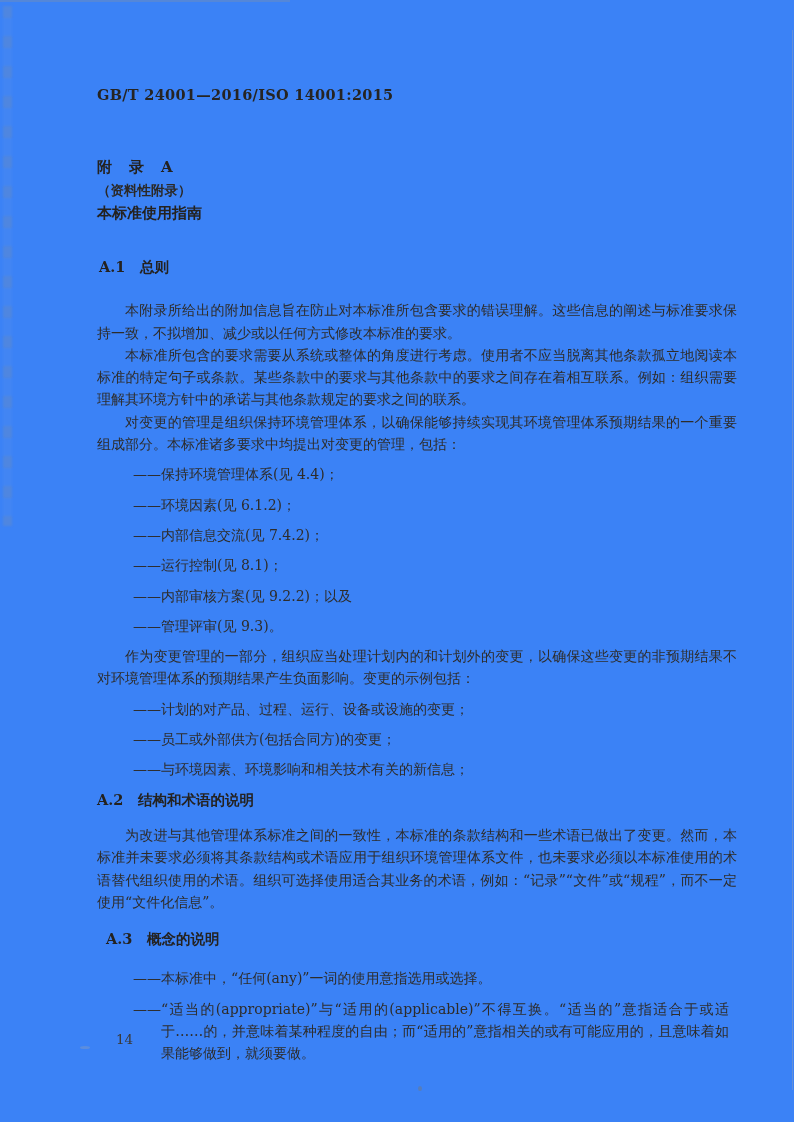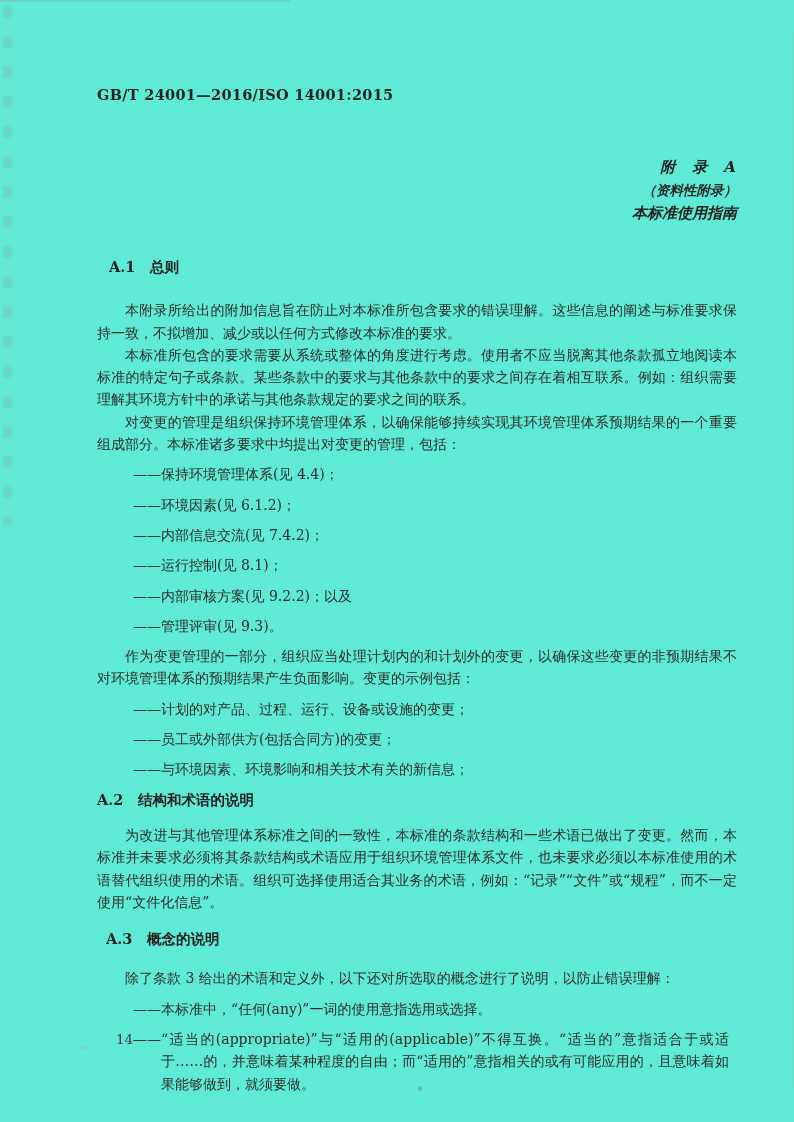--- a/index.html
+++ b/index.html
@@ -1,19 +1,19 @@
 <!DOCTYPE html>
 <html><head>
 <meta charset="utf-8">
 <style>
   html,body{margin:0;padding:0;background:#ffffff;}
   .page{
     position:relative;
     width:794px;height:1122px;
-    background:#5eead4;
+    background:#3b82f6;
     overflow:hidden;
     font-family:"DejaVu Serif","Liberation Serif",serif;
     color:#2e2c2a;
   }
   
   .artifact-left{
     position:absolute;left:3px;top:6px;width:9px;height:520px;
     background:repeating-linear-gradient(180deg,
       rgba(150,150,145,.22) 0 12px,
       rgba(210,210,205,.05) 12px 30px);
@@ -24,34 +24,34 @@
   .artifact-dot{position:absolute;left:418px;top:1086px;width:4px;height:5px;border-radius:50%;background:rgba(120,120,115,.45);}
   .artifact-dot2{position:absolute;left:80px;top:1046px;width:10px;height:3px;border-radius:50%;background:rgba(170,170,165,.3);}
 
   .doc-header{
     position:absolute;top:86px;left:97px;
     font-size:14.5px;font-weight:700;letter-spacing:.3px;color:#262422;
     white-space:nowrap;
   }
   .title-block{
     position:absolute;top:156px;left:97px;width:640px;
-    text-align:right;line-height:23px;font-style:italic;
+    text-align:left;line-height:23px;
   }
   .title-appendix{font-size:15px;font-weight:700;letter-spacing:1px;color:#242220;}
   .title-note{font-size:13.5px;font-weight:600;color:#2b2927;}
   .title-doc{font-size:15px;font-weight:700;color:#242220;}
 
   .main{
     position:absolute;top:256px;left:97px;width:640px;
     font-size:14px;line-height:22.3px;
     text-align:justify;text-justify:inter-ideograph;
   }
   .sec-heading{
     font-size:14.5px;font-weight:700;color:#242220;
-    text-align:left;margin:0 0 21px 12px;
+    text-align:left;margin:0 0 21px 2px;
   }
   .sec-heading.h2{margin:8px 0 13px 0;}
   .sec-heading.h3{margin:15px 0 17px 9px;}
   .body-p{margin:0;text-indent:2em;}
   .li{margin:8px;padding-left:4em;text-indent:-2em;}
   .li.outdent{padding-left:2.75em;}
 
   .page-number{
     position:absolute;left:116px;top:1031px;
     font-size:13.5px;color:#3a3836;
@@ -90,21 +90,20 @@
     <div class="li">——管理评审(见 9.3)。</div>
     <p class="body-p">作为变更管理的一部分，组织应当处理计划内的和计划外的变更，以确保这些变更的非预期结果不对环境管理体系的预期结果产生负面影响。变更的示例包括：</p>
     <div class="li">——计划的对产品、过程、运行、设备或设施的变更；</div>
     <div class="li">——员工或外部供方(包括合同方)的变更；</div>
     <div class="li">——与环境因素、环境影响和相关技术有关的新信息；</div>
 
     <div class="sec-heading h2">A.2　结构和术语的说明</div>
     <p class="body-p">为改进与其他管理体系标准之间的一致性，本标准的条款结构和一些术语已做出了变更。然而，本标准并未要求必须将其条款结构或术语应用于组织环境管理体系文件，也未要求必须以本标准使用的术语替代组织使用的术语。组织可选择使用适合其业务的术语，例如：“记录”“文件”或“规程”，而不一定使用“文件化信息”。</p>
 
     <div class="sec-heading h3">A.3　概念的说明</div>
-    <p class="body-p">除了条款 3 给出的术语和定义外，以下还对所选取的概念进行了说明，以防止错误理解：</p>
     <div class="li">——本标准中，“任何(any)”一词的使用意指选用或选择。</div>
     <div class="li">——“适当的(appropriate)”与“适用的(applicable)”不得互换。“适当的”意指适合于或适于……的，并意味着某种程度的自由；而“适用的”意指相关的或有可能应用的，且意味着如果能够做到，就须要做。</div>
 
   </div>
 
   <div class="page-number">14</div>
 
 </div>
 
 </body></html>

